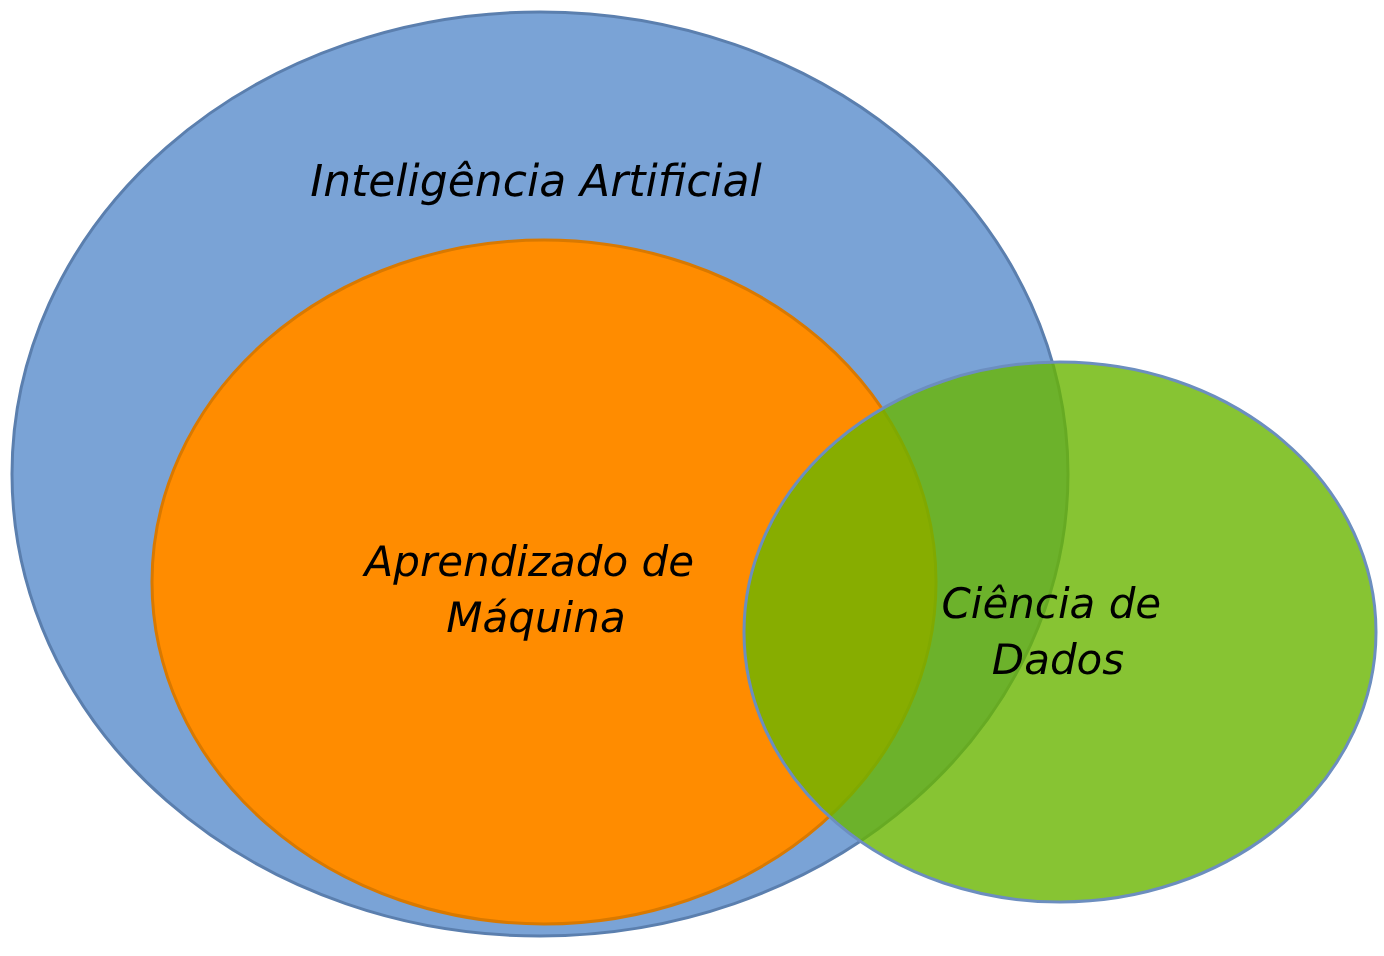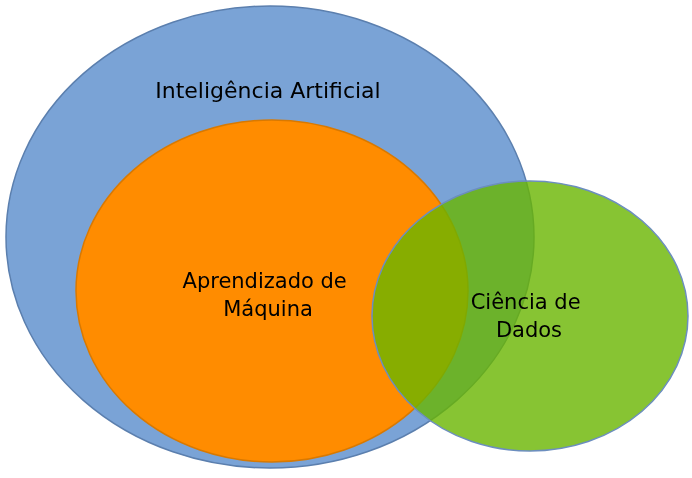--- a/index.html
+++ b/index.html
@@ -7,20 +7,21 @@
     padding: 0;
     background: #ffffff;
   }
   .stage {
     position: relative;
     width: 692px;
     height: 478px;
     background: #ffffff;
     overflow: hidden;
     font-family: "DejaVu Sans", "Liberation Sans", sans-serif;
+    font-style: italic;
   }
   svg { display: block; }
   .set-label {
     font-family: "DejaVu Sans", "Liberation Sans", sans-serif;
     fill: #000000;
   }
   .label-lg { font-size: 22px; }
   .label-md { font-size: 21px; }
 </style>
 </head>

